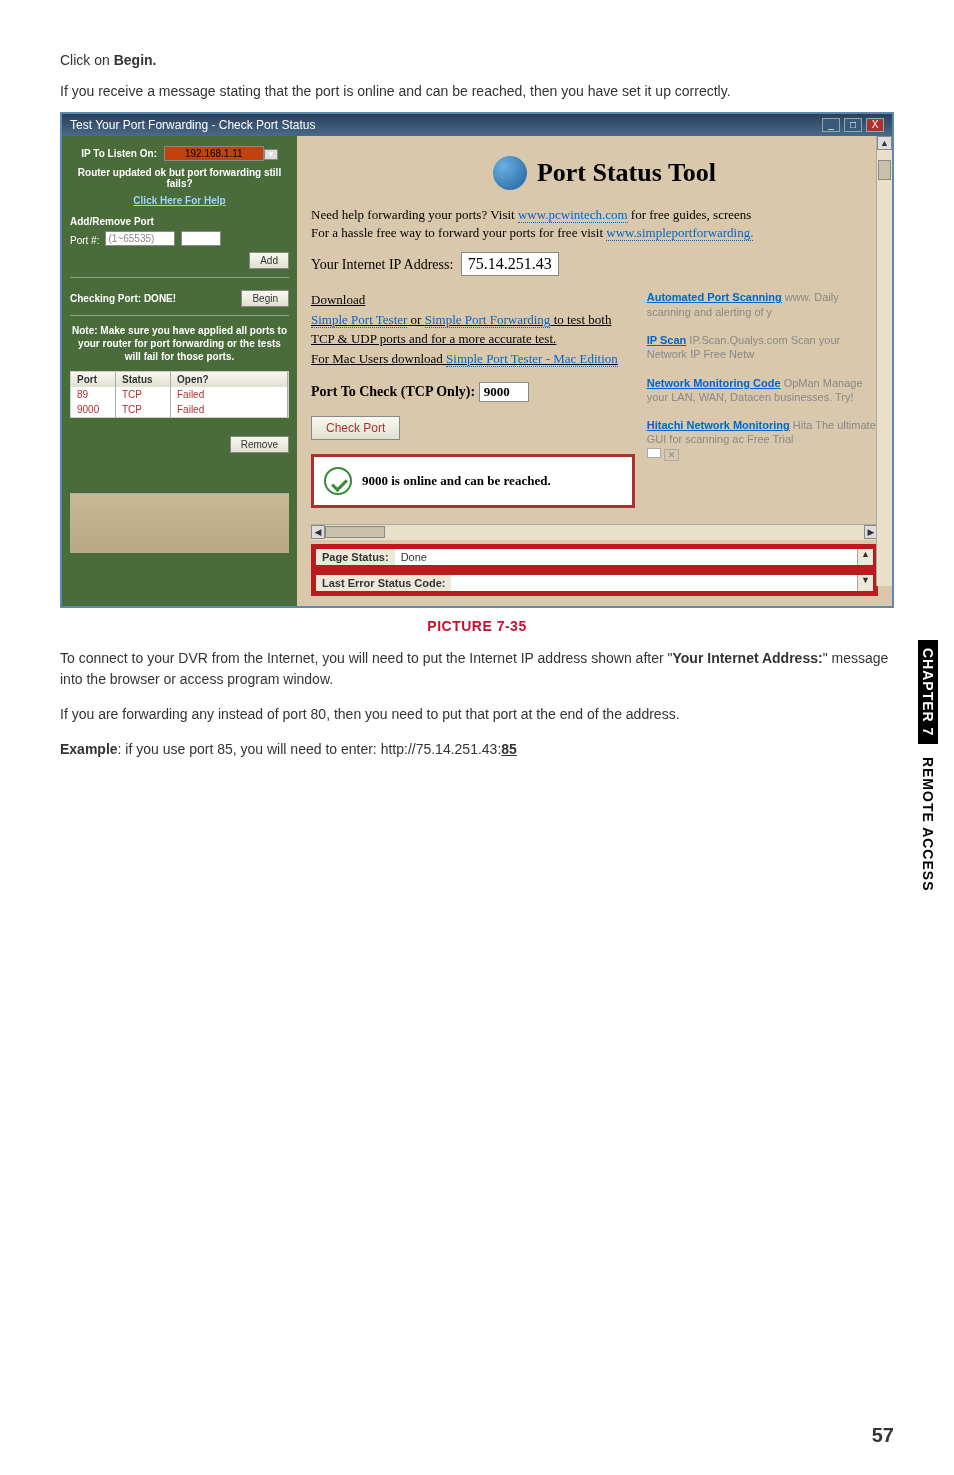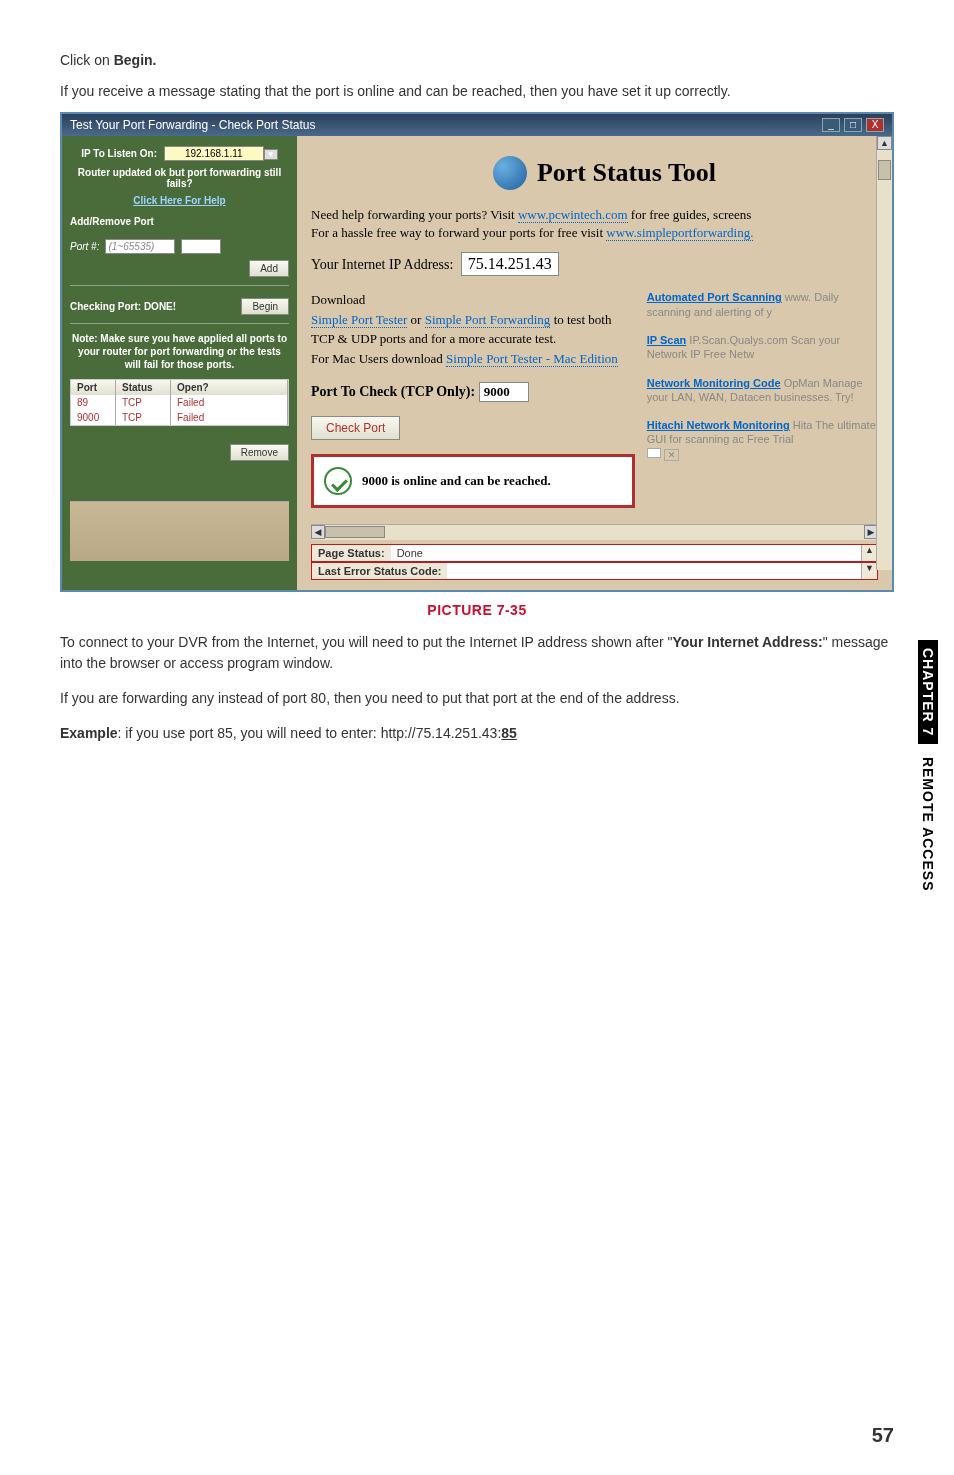--- a/index.html
+++ b/index.html
@@ -56,41 +56,41 @@
     }
     .left-panel {
       width: 235px;
       background: #4a6b3a;
       padding: 10px 8px;
       color: #fff;
       font-size: 10px;
     }
     .left-panel .lbl { font-weight: bold; display: block; text-align: center; }
     .ip-select {
-      background: #fef9c3;
+      background: #c2410c;
       color: #000;
       font-size: 10px;
       padding: 1px 2px;
       display: inline-block;
       border: 1px solid #888;
       width: 100px;
       margin-left: 4px;
     }
     .dropdown-arrow {
       display: inline-block;
       background: #ddd;
       border: 1px solid #888;
       width: 14px;
       text-align: center;
       font-size: 8px;
     }
     .router-msg { text-align: center; margin-top: 6px; font-size: 10px; font-weight: bold; }
     .click-here { color: #9fd4ff; text-decoration: underline; cursor: pointer; font-weight: bold; }
     .addremove { margin-top: 10px; font-size: 10px; font-weight: bold; }
-    .port-row { margin-top: 12px; display: flex; align-items: center; gap: 6px; font-style: italic; }
+    .port-row { margin-top: 4px; display: flex; align-items: flex-end; gap: 6px; }
     .port-input {
       background: #fff;
       color: #888;
       border: 1px solid #888;
       font-size: 10px;
       padding: 1px 2px;
       width: 70px;
       display: inline-block;
     }
     .proto-select {
@@ -239,20 +239,21 @@
     }
     
     .content-cols { display: flex; margin-top: 14px; gap: 12px; }
     .col-main { flex: 1.4; }
     .col-side { flex: 1; font-size: 11px; color: #888; font-family: Verdana, sans-serif; }
     .download-block {
       font-family: Georgia, serif;
       font-size: 13px;
       color: #000;
       line-height: 1.5;
+      text-decoration: underline;
     }
     .download-block a { color: #0066cc; border-bottom: 1px dotted #0066cc; text-decoration: none; }
     .port-check-label {
       font-family: Georgia, serif;
       font-weight: bold;
       font-size: 14px;
       color: #000;
       margin-top: 14px;
     }
     .port-check-input {
@@ -305,21 +306,21 @@
     }
     
     .side-link { color: #0066cc; text-decoration: underline; font-weight: bold; }
     .side-block { margin-bottom: 14px; line-height: 1.3; }
     .flag { display: inline-block; width: 14px; height: 10px; background: #fff; border: 1px solid #aaa; }
     
     .status-rows { margin-top: 4px; }
     .status-row {
       display: flex;
       background: #eee8d8;
-      border: 1px solid #b91c1c;
+      border: 5px solid #b91c1c;
       font-size: 11px;
     }
     .status-row .lbl { padding: 2px 6px; font-weight: bold; }
     .status-row .val { flex: 1; padding: 2px 6px; background: #fff; }
     .status-row .spin { width: 16px; border-left: 1px solid #aaa; text-align: center; font-size: 9px; }
     
     .picture-caption {
       text-align: center;
       color: #c8102e;
       font-weight: bold;

